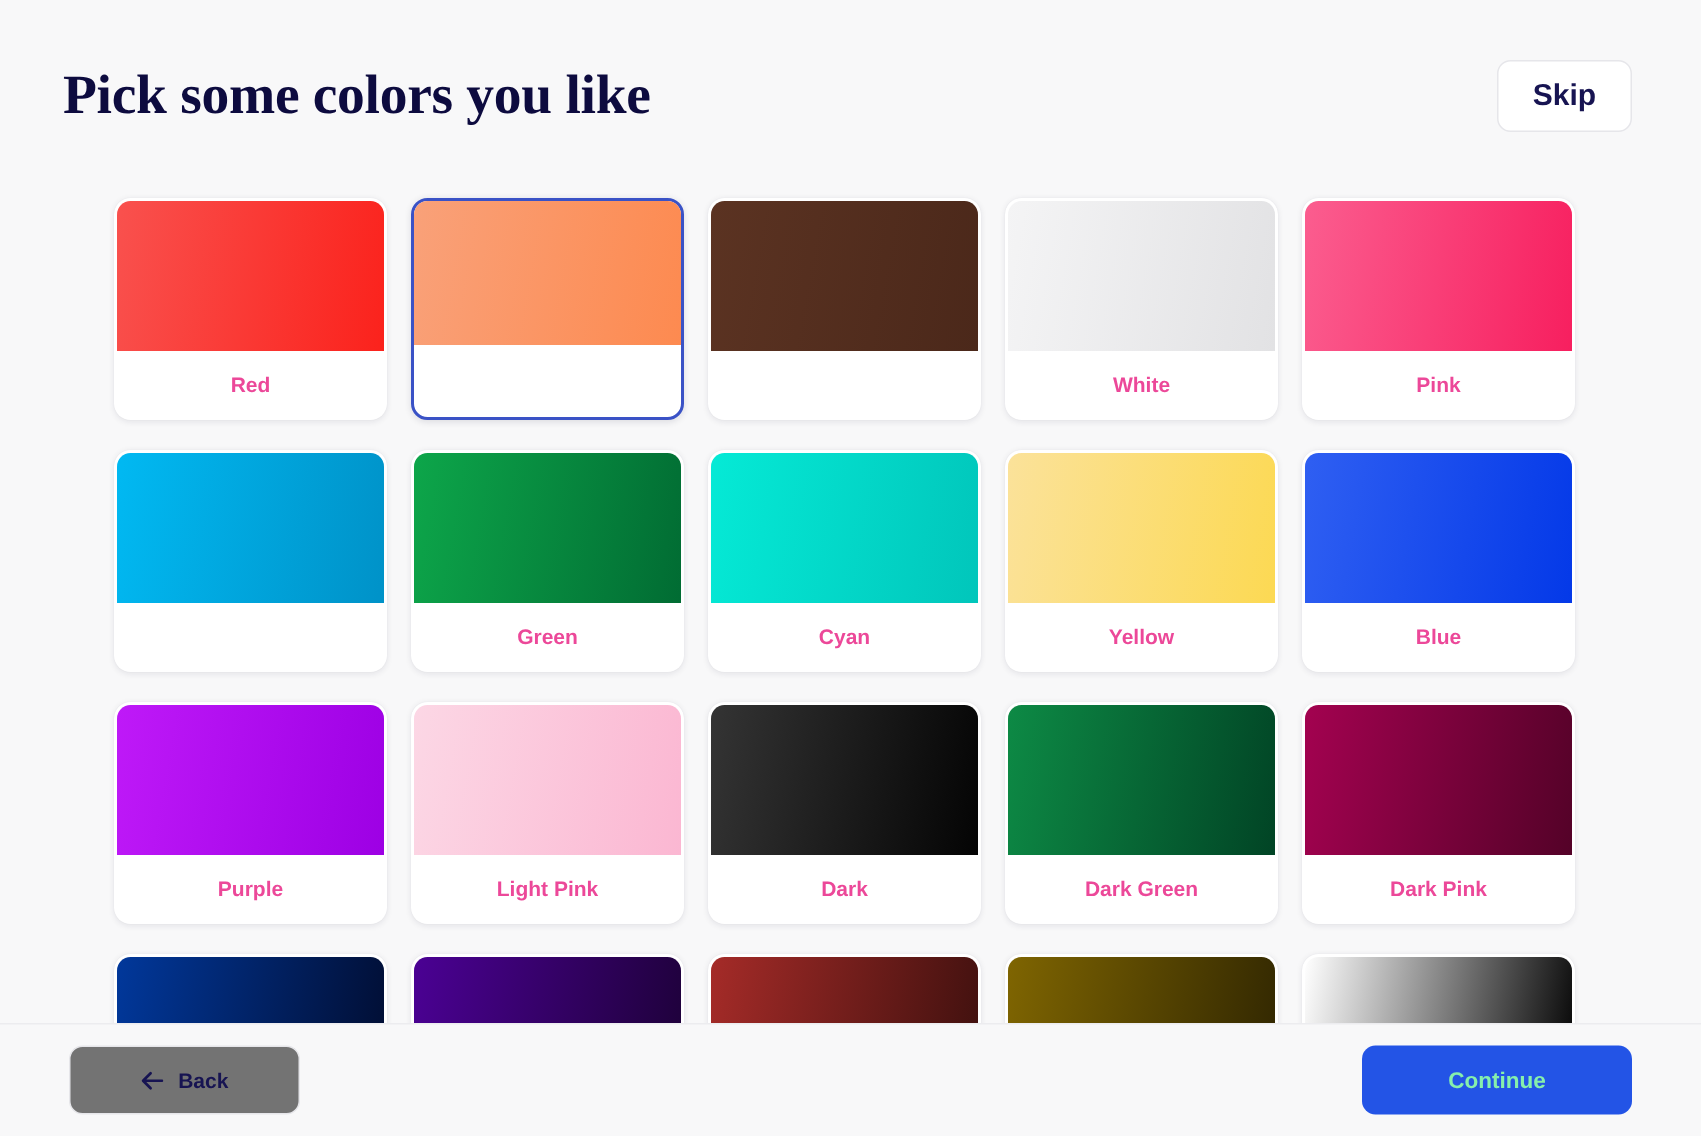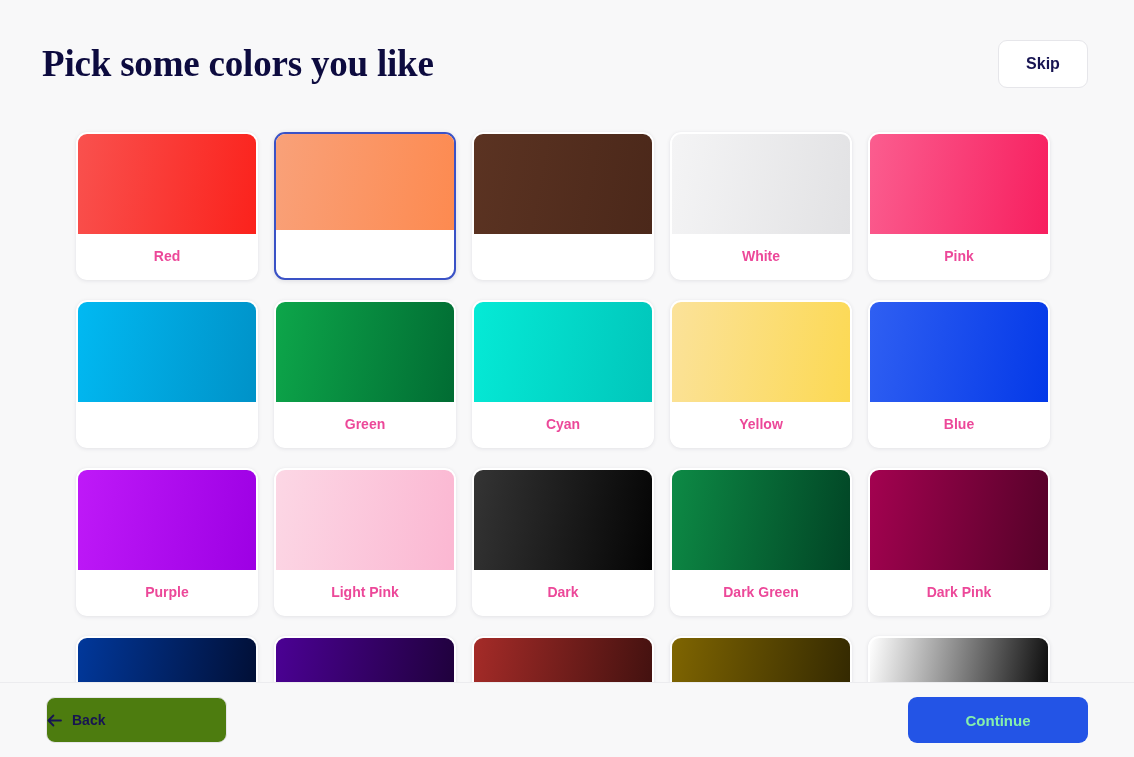--- a/index.html
+++ b/index.html
@@ -38,21 +38,21 @@
     line-height: 1.1;
   }
 
   .skip-button {
     width: 90px;
     height: 48px;
     background: #ffffff;
     border: 1px solid #e6e6ea;
     border-radius: 9px;
     color: #171452;
-    font-size: 16px;
+    font-size: 20px;
     font-weight: bold;
     display: flex;
     align-items: center;
     justify-content: center;
     cursor: pointer;
   }
 
   
   .grid-viewport {
     position: absolute;
@@ -120,27 +120,28 @@
     height: 75px;
     background: #f8f8f9;
     border-top: 1px solid #ececef;
     display: flex;
     align-items: center;
     justify-content: space-between;
     padding: 0 46px 0 46px;
   }
 
   .back-button {
-    width: 181px;
+    width: 154px;
     height: 46px;
-    background: #4d7c0f;
+    background: #737373;
     border: 1px solid #e6e6ea;
     border-radius: 9px;
     display: flex;
     align-items: center;
+    justify-content: center;
     gap: 10px;
     color: #171452;
     font-size: 14px;
     font-weight: bold;
     cursor: pointer;
   }
 
   .back-arrow {
     display: inline-flex;
     align-items: center;

